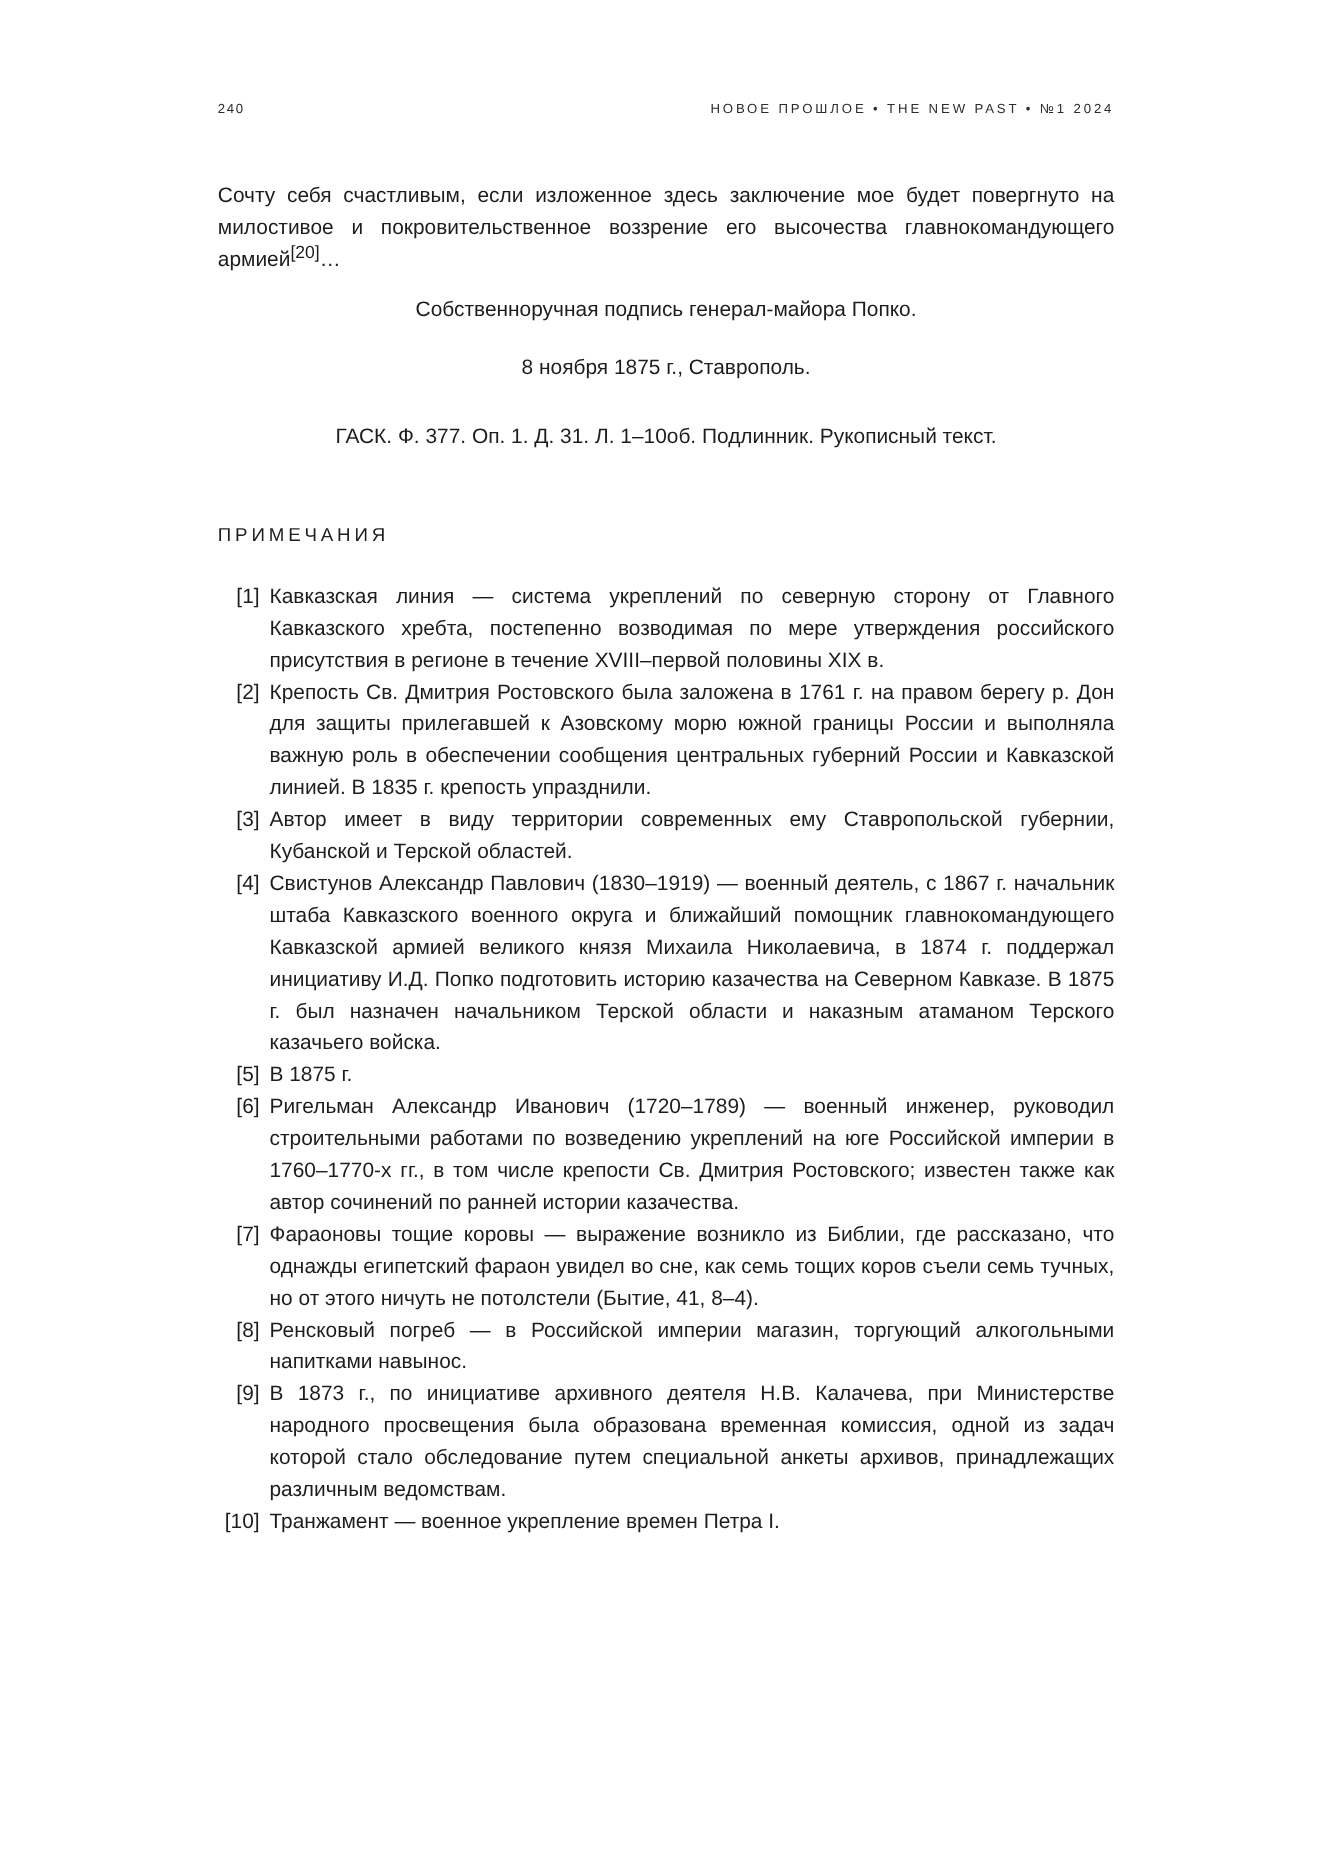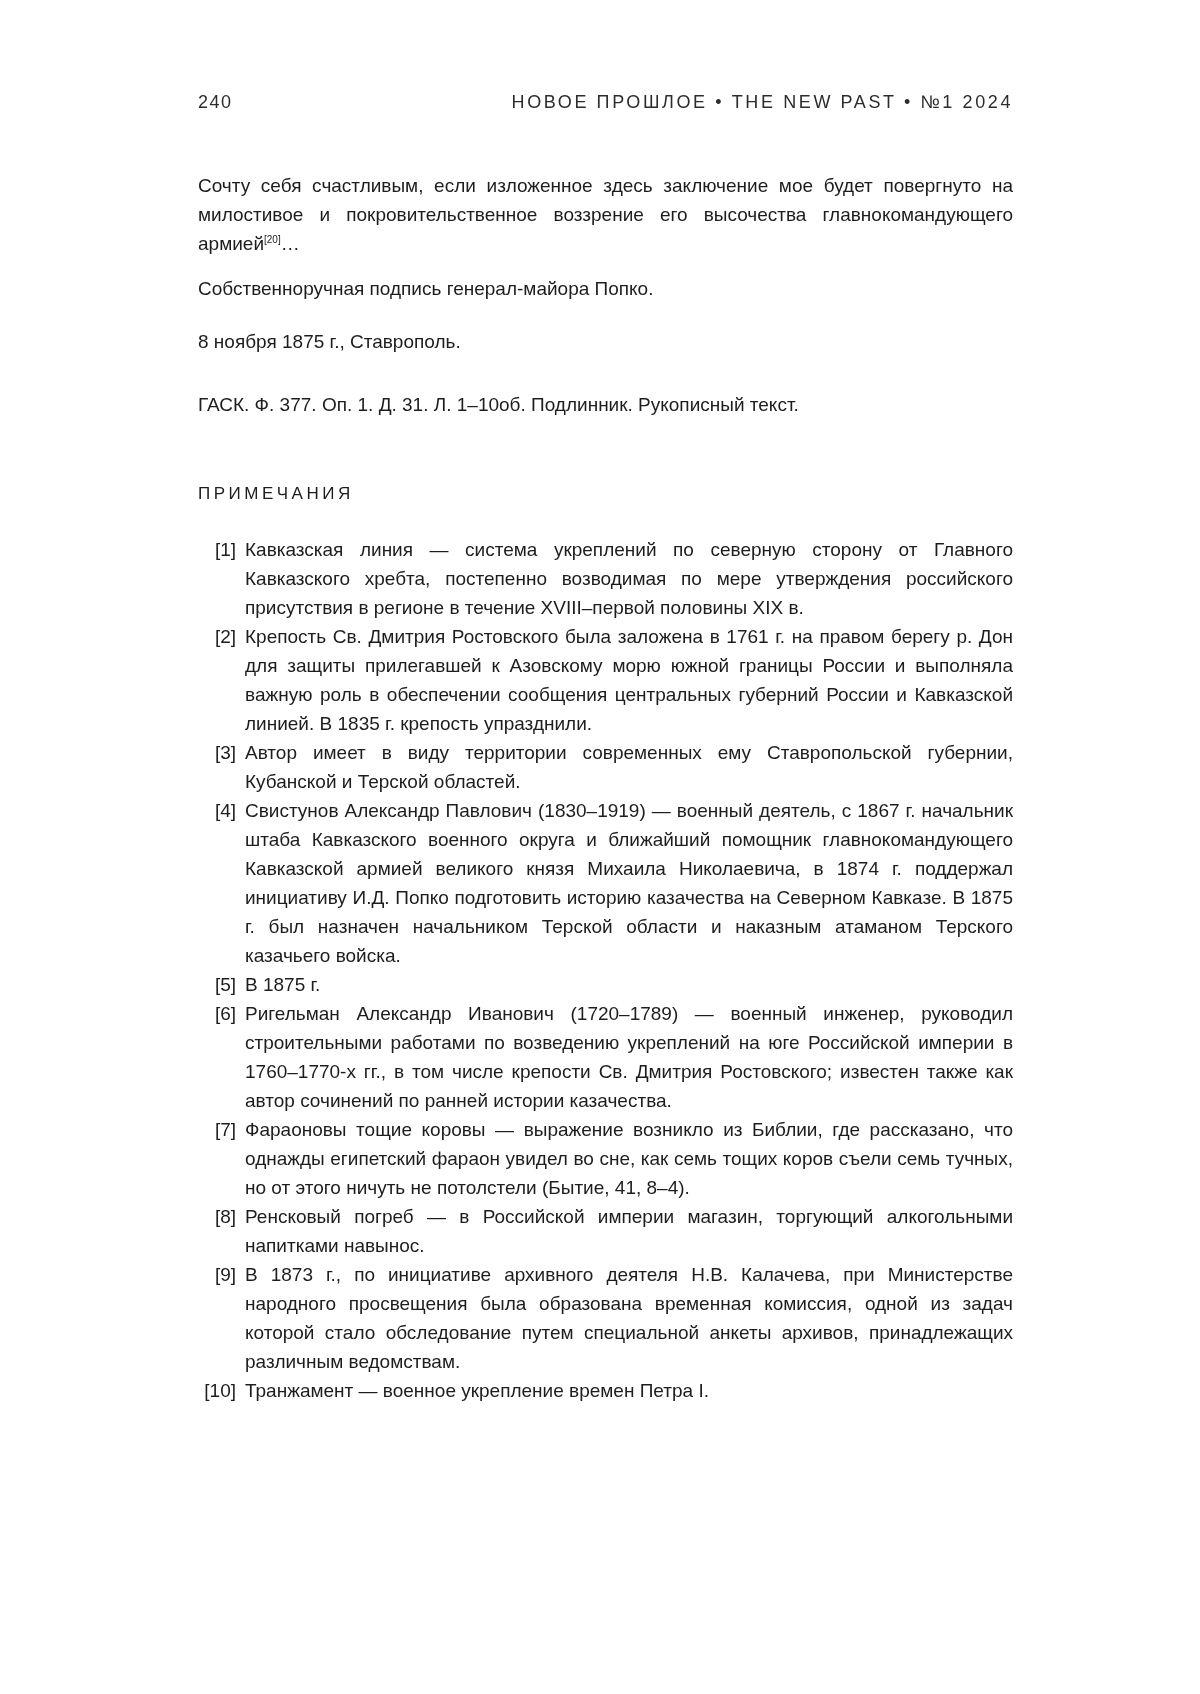--- a/index.html
+++ b/index.html
@@ -16,21 +16,21 @@
     padding: 92px 187px 0 198px;
     font-family: "Liberation Sans", "DejaVu Sans", sans-serif;
     color: #1d1d1d;
     overflow: hidden;
   }
   
   .running-head {
     display: flex;
     justify-content: space-between;
     align-items: baseline;
-    font-size: 18px;
+    font-size: 12px;
     letter-spacing: 2px;
     color: #2c2c2c;
   }
   .running-head .page-num {
     letter-spacing: 1.5px;
   }
   .running-head .journal {
     letter-spacing: 2.6px;
     font-weight: 500;
   }
@@ -38,27 +38,27 @@
   .doc-body {
     margin-top: 58px;
     font-size: 19px;
     line-height: 29px;
   }
   .para-justified {
     margin: 0;
     text-align: justify;
   }
   .para-justified sup {
-    font-size: 10px;
+    font-size: 16px;
     line-height: 0;
     vertical-align: super;
   }
   .line-right {
     margin: 0;
-    text-align: left;
+    text-align: center;
   }
   .line-right.signature { margin-top: 16px; }
   .line-right.dateline  { margin-top: 24px; }
   .line-right.archive   { margin-top: 34px; }
   
   .notes-heading {
     margin: 60px 0 27px 0;
     font-size: 17px;
     font-weight: 400;
     letter-spacing: 3.5px;

